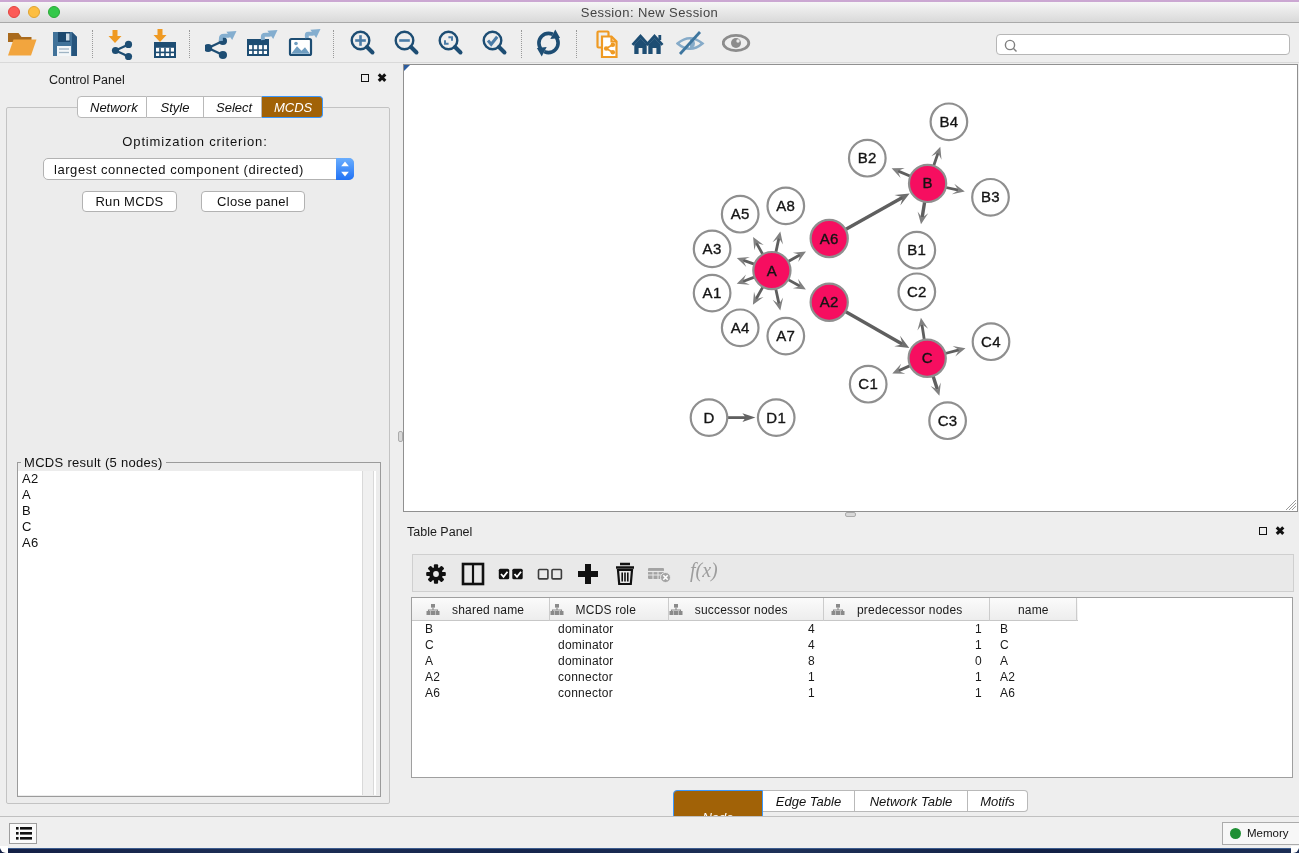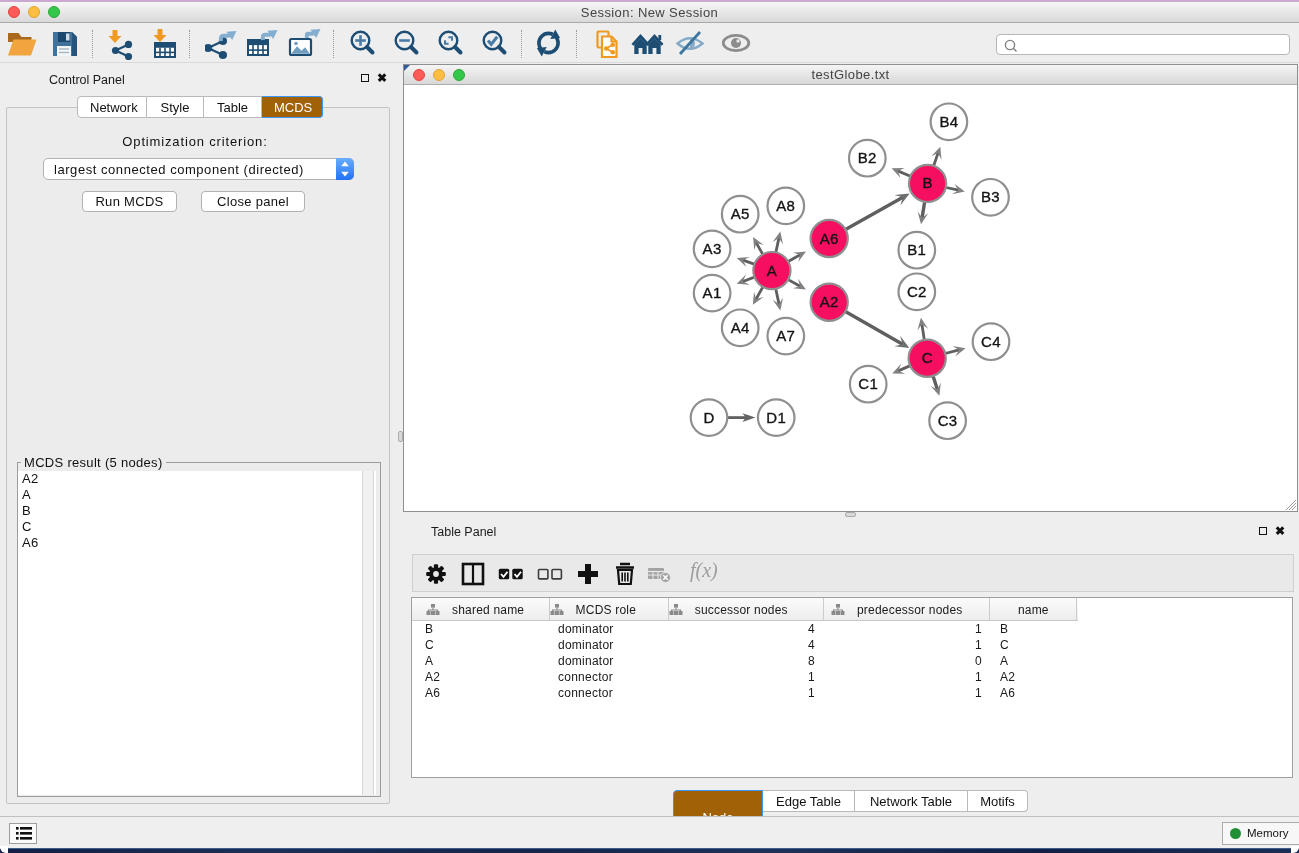--- a/index.html
+++ b/index.html
@@ -18,21 +18,21 @@
   .sep { position:absolute; top:6px; height:28px; width:0; border-left:1px dotted #9a9a9a; }
   .ticon { position:absolute; top:4px; }
   #searchbox { left:996px; top:10px; width:294px; height:21px; background:#fff;
     border:1px solid #b6b6b6; border-radius:4px; }
   #cp-title { left:13px; top:73px; font-size:12.5px; color:#1a1a1a;margin-left:36px; }
   .fbtn { position:absolute; width:8px; height:8px; border:1.6px solid #111; }
   .xbtn { position:absolute; font-size:12px; font-weight:bold; color:#111; }
   #cp-tabs { left:77px; top:96px; height:22px; }
   .tabrow { display:inline-flex; }
   .tab { height:22px; line-height:21px; font-size:13px; color:#111; background:#fff;
-    border:1px solid #b9b9b9; border-left:none; padding:0 12px; text-align:center; }
+    border:1px solid #b9b9b9; border-left:none; padding:0 12px; text-align:center;font-style:italic; }
   .tab.first { border-left:1px solid #b9b9b9; border-radius:4px 0 0 4px; }
   .tab.last { border-radius:0 4px 4px 0; }
   .tab.sel { background:#a16207; color:#fff; border-color:#3a97fd; }
   #cp-body { left:6px; top:107px; width:384px; height:697px; background:#ececec;
     border:1px solid #c3c3c3; border-radius:2px; }
   #opt-label { left:0; top:134px; width:390px; text-align:center; font-size:13px; letter-spacing:0.85px; color:#111; }
   #dropdown { left:43px; top:158px; width:311px; height:22px; background:#fff;
     border:1px solid #b2b2b2; border-radius:5px; font-size:13px; letter-spacing:0.55px; color:#111; }
   #dropdown .txt { position:absolute; left:10px; top:2px; line-height:18px; }
   #dd-btn { position:absolute; right:-1px; top:-1px; width:18px; height:22px; border-radius:0 5px 5px 0;
@@ -44,21 +44,21 @@
   #fs-legend { left:21px; top:455px; background:#ececec; padding:0 3px; font-size:13px; letter-spacing:0.3px; color:#111; }
   #fs-list { left:18px; top:471px; width:358px; height:324px; background:#fff; font-size:13px; letter-spacing:0.3px; color:#111; }
   #fs-scroll { position:absolute; right:2px; top:0px; width:12px; height:324px; background:#f0f0f0; border-left:1px solid #d9d9d9; border-right:1px solid #d9d9d9; }
   #fs-list .li { padding-left:4px; height:16px; line-height:16px; }
   
   #netwin { left:403px; top:64px; width:895px; height:448px; border:1px solid #909090; background:#fff; }
   #net-titlebar { position:absolute; left:0; top:0; width:100%; height:20px;
     background:linear-gradient(#f5f5f5,#d8d8d8); border-bottom:1px solid #aeaeae; }
   #net-titlebar .title { width:100%; text-align:center; font-size:13px; letter-spacing:0.4px; color:#434343; line-height:19px; }
   
-  #tp-title { left:431px; top:525px; font-size:12.5px; color:#1a1a1a; }
+  #tp-title { left:407px; top:525px; font-size:12.5px; color:#1a1a1a; }
   #tp-toolbar { left:412px; top:554px; width:882px; height:38px; background:#e9e9e9; border:1px solid #cfcfcf; }
   #tbl { left:411px; top:597px; width:882px; height:181px; background:#fff; border:1px solid #9f9f9f; }
   #tbl-header { position:absolute; left:0; top:0; width:666px; height:23px;
     background:linear-gradient(#fbfbfb,#ededed); border-bottom:1px solid #c7c7c7; }
   .hcell { position:absolute; top:0; height:23px; border-right:1px solid #cccccc; font-size:12px; letter-spacing:0.2px; color:#1a1a1a;
     display:flex; align-items:center; }
   .trow { position:absolute; font-size:12px; letter-spacing:0.25px; color:#1a1a1a; height:16px; line-height:16px; width:100%; }
   .tcell { position:absolute; }
   .num { text-align:right; }
   
@@ -206,21 +206,21 @@
 
 </div>
 <div class="abs" id="cp-title">Control Panel</div>
 <div class="fbtn" style="left:361px; top:74px;"></div>
 <div class="xbtn" style="left:377px; top:71px;">✖</div>
 <div class="abs" id="cp-body"></div>
 <div class="abs" id="cp-tabs">
   <span class="tabrow">
     <span class="tab first" style="width:70px">Network</span>
       <span class="tab" style="width:57px">Style</span>
-      <span class="tab" style="width:58px">Table</span>
+      <span class="tab" style="width:58px">Select</span>
       <span class="tab last sel" style="width:61px">MCDS</span>
   </span>
 </div>
 <div class="abs" id="opt-label">Optimization criterion:</div>
 <div class="abs" id="dropdown">
   <div class="txt">largest connected component (directed)</div>
   <div id="dd-btn"><svg width="18" height="22" viewBox="0 0 18 22">
         <path d="M9,3.6 l3.8,4.6 h-7.6 z" fill="#fff"></path>
         <path d="M9,18.4 l3.8,-4.6 h-7.6 z" fill="#fff"></path>
       </svg></div>
@@ -231,26 +231,20 @@
 <div class="abs" id="fs-list">
   <div class="li">A2</div>
     <div class="li">A</div>
     <div class="li">B</div>
     <div class="li">C</div>
     <div class="li">A6</div>
   <div id="fs-scroll"></div>
 </div>
 <div class="abs" id="fs-legend">MCDS result (5 nodes)</div>
 <div class="abs" id="netwin">
-  <div id="net-titlebar">
-    <div class="tl" style="left:9px; top:4px; background:#fc5b57; border:1px solid #e2443f;"></div>
-    <div class="tl" style="left:29px; top:4px; background:#fdbe41; border:1px solid #e0a331;"></div>
-    <div class="tl" style="left:49px; top:4px; background:#34c84a; border:1px solid #2aa836;"></div>
-    <div class="title">testGlobe.txt</div>
-  </div>
 <svg class="abs" style="left:0;top:21px;transform:translateZ(0);" width="893" height="426" viewBox="0 0 893 426">
 <line x1="359.8" y1="170.1" x2="352.3" y2="156.9" stroke="#5f5f5f" stroke-width="2.8"></line>
 <polygon points="349.1,151.1 359.7,158.9 352.3,156.9 350.3,164.2" fill="#818181"></polygon>
 <line x1="371.4" y1="168.4" x2="374.9" y2="152.1" stroke="#5f5f5f" stroke-width="2.8"></line>
 <polygon points="376.3,145.6 379.0,158.5 374.9,152.1 368.5,156.2" fill="#818181"></polygon>
 <line x1="352.3" y1="178.9" x2="339.0" y2="174.1" stroke="#5f5f5f" stroke-width="2.8"></line>
 <polygon points="332.8,171.9 345.9,170.9 339.0,174.1 342.3,181.0" fill="#818181"></polygon>
 <line x1="352.4" y1="190.4" x2="338.9" y2="195.5" stroke="#5f5f5f" stroke-width="2.8"></line>
 <polygon points="332.7,197.8 342.0,188.6 338.9,195.5 345.8,198.7" fill="#818181"></polygon>
 <line x1="359.9" y1="199.1" x2="352.1" y2="213.0" stroke="#5f5f5f" stroke-width="2.8"></line>

